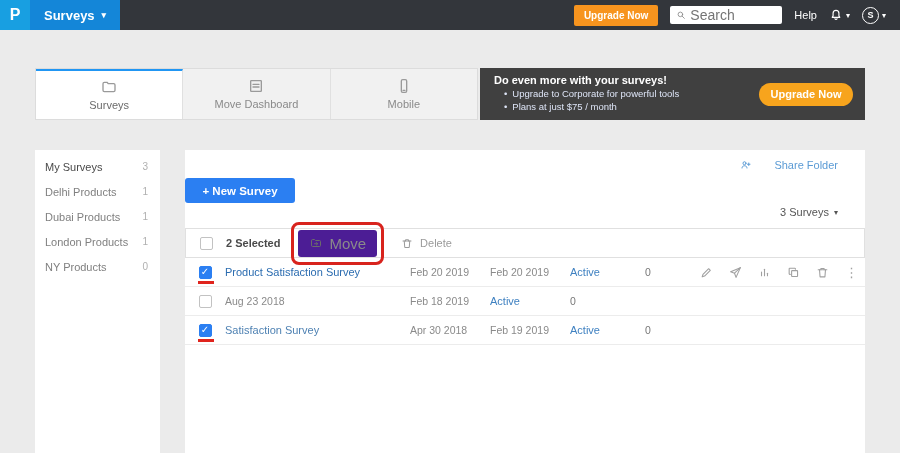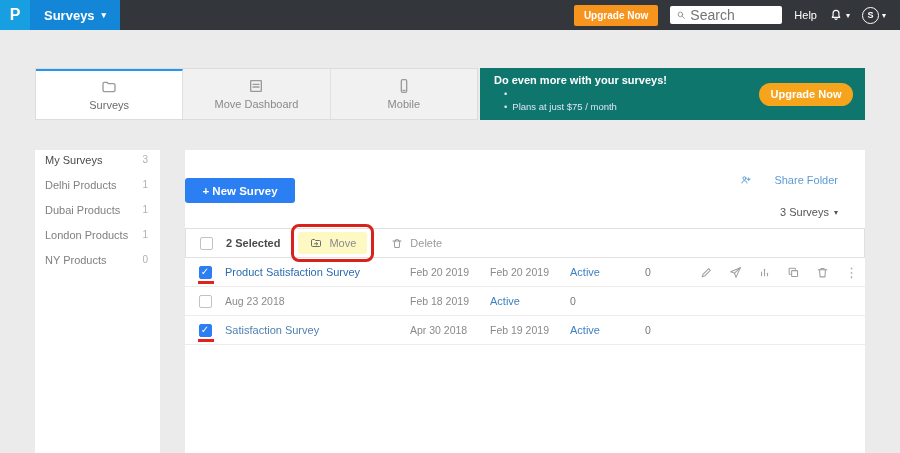--- a/index.html
+++ b/index.html
@@ -23,49 +23,49 @@
   .bell-wrap .caret, .avatar-wrap .caret { color:#fff; font-size:8px; }
   .avatar-wrap { display:flex; align-items:center; gap:3px; cursor:pointer; }
   .avatar { width:17px; height:17px; border:1.5px solid #fff; border-radius:50%; color:#fff; font-size:9px; font-weight:bold; display:flex; align-items:center; justify-content:center; }
 
   
   .tabs { position:absolute; left:35px; top:68px; width:443px; height:52px; display:flex; border:1px solid #dcdcdc; background:#f1f1f1; }
   .tab { flex:1; display:flex; flex-direction:column; align-items:center; justify-content:center; gap:4px; font-size:11px; color:#8a8a8a; border-right:1px solid #e0e0e0; cursor:pointer; background:#f1f1f1; }
   .tab:last-child { border-right:none; }
   .tab svg { width:18px; height:16px; stroke:#9a9a9a; }
   .tab.active { background:#fff; border-top:2px solid #2196f3; color:#6b6b6b; }
-  .banner { position:absolute; left:480px; top:68px; width:385px; height:52px; background:#0f766e; display:flex; align-items:center; padding:0 12px 0 14px; }
+  .banner { position:absolute; left:480px; top:68px; width:385px; height:52px; background:#404040; display:flex; align-items:center; padding:0 12px 0 14px; }
   .banner-text { flex:1; color:#fff; }
   .banner-title { font-size:11px; font-weight:bold; margin-bottom:2px; }
   .banner-bullet { font-size:9.5px; color:#dde4f6; display:flex; gap:5px; padding-left:10px; line-height:1.35; }
   .banner-cta { background:#f7a41d; color:#fff; border:none; font-family:inherit; font-size:11px; font-weight:bold; width:94px; height:23px; border-radius:12px; cursor:pointer; }
 
   
   .sidebar { position:absolute; left:35px; top:150px; width:125px; height:303px; background:#fff; padding-top:4px; }
-  .side-item { height:25px; display:flex; justify-content:space-between; padding:0 12px 0 10px; font-size:11px; color:#808080; cursor:pointer; }
+  .side-item { height:25px; display:flex; align-items:center; justify-content:space-between; padding:0 12px 0 10px; font-size:11px; color:#808080; cursor:pointer; }
   .side-item.active { color:#4a4a4a; }
   .side-count { color:#b0b0b0; font-size:10px; }
 
   
   .panel { position:absolute; left:185px; top:150px; width:680px; height:303px; background:#fff; }
-  .share-folder { position:absolute; top:24px; right:27px; display:flex; align-items:flex-end; gap:21px; color:#5b9bd5; font-size:11px; cursor:pointer; }
+  .share-folder { position:absolute; top:9px; right:27px; display:flex; align-items:flex-end; gap:21px; color:#5b9bd5; font-size:11px; cursor:pointer; }
   .share-folder svg { width:14px; height:12px; stroke:#5b9bd5; }
   .new-survey { position:absolute; top:28px; left:0; width:110px; height:25px; background:#2b7ff2; color:#fff; border:none; border-radius:3px; font-family:inherit; font-size:11.5px; font-weight:bold; cursor:pointer; }
   .survey-count { position:absolute; top:56px; right:27px; font-size:11px; color:#555; display:flex; align-items:center; gap:5px; cursor:pointer; }
   .survey-count .caret { font-size:8px; color:#555; }
 
   .toolbar { position:absolute; top:78px; left:0; right:0; height:30px; border:1px solid #e0e0e0; display:flex; align-items:center; overflow:visible; }
   .cb-cell { width:40px; display:flex; justify-content:center; position:relative; }
   .cb { width:13px; height:13px; border:1px solid #c2c2c2; border-radius:2px; background:#fff; cursor:pointer; display:flex; align-items:center; justify-content:center; }
   .cb .check { display:none; color:#fff; font-size:10px; line-height:1; }
   .cb.checked { background:#2b7ff2; border-color:#2b7ff2; }
   .cb.checked .check { display:block; }
   .selected-label { font-size:11px; font-weight:bold; color:#4a4a4a; margin-right:18px; }
   .move-wrap { position:relative; }
-  .move-chip { display:flex; align-items:center; gap:6px; background:#fef9c3; border:none; border-radius:3px; padding:5px 11px; font-family:inherit; font-size:11px; color:#8a8a8a; cursor:pointer; }
+  .move-chip { display:flex; align-items:center; gap:6px; background:#4c1d95; border:none; border-radius:3px; padding:5px 11px; font-family:inherit; font-size:15px; color:#8a8a8a; cursor:pointer; }
   .move-chip svg { width:14px; height:12px; stroke:#6b6b6b; }
   .annot-box { position:absolute; left:-7px; top:-8px; right:-7px; bottom:-8px; border:3px solid #d8231d; border-radius:8px; pointer-events:none; }
   .delete-group { display:flex; align-items:center; gap:7px; margin-left:24px; color:#9a9a9a; font-size:11px; cursor:pointer; }
   .delete-group svg { width:12px; height:13px; stroke:#9a9a9a; }
 
   .rows { position:absolute; top:108px; left:0; right:0; }
   .row { height:29px; display:grid; grid-template-columns:40px 185px 80px 80px 75px 55px 1fr; align-items:center; border-bottom:1px solid #ececec; }
   .row .cb-cell { position:relative; height:100%; align-items:center; }
   .annot-underline { position:absolute; left:13px; bottom:2px; width:16px; height:3px; background:#e0241d; }
   .row-title { font-size:11px; color:#4f82b3; cursor:pointer; }
@@ -137,20 +137,21 @@
         </svg>
       <span>Mobile</span>
     </div>
   </div>
 
   <div class="banner">
     <div class="banner-text">
       <div class="banner-title">Do even more with your surveys!</div>
       <div class="banner-bullet">
         <span>•</span>
+        <span>Upgrade to Corporate for powerful tools</span>
       </div>
       <div class="banner-bullet">
         <span>•</span>
         <span>Plans at just $75 / month</span>
       </div>
     </div>
     <button class="banner-cta">Upgrade Now</button>
   </div>
 
   <aside class="sidebar">

